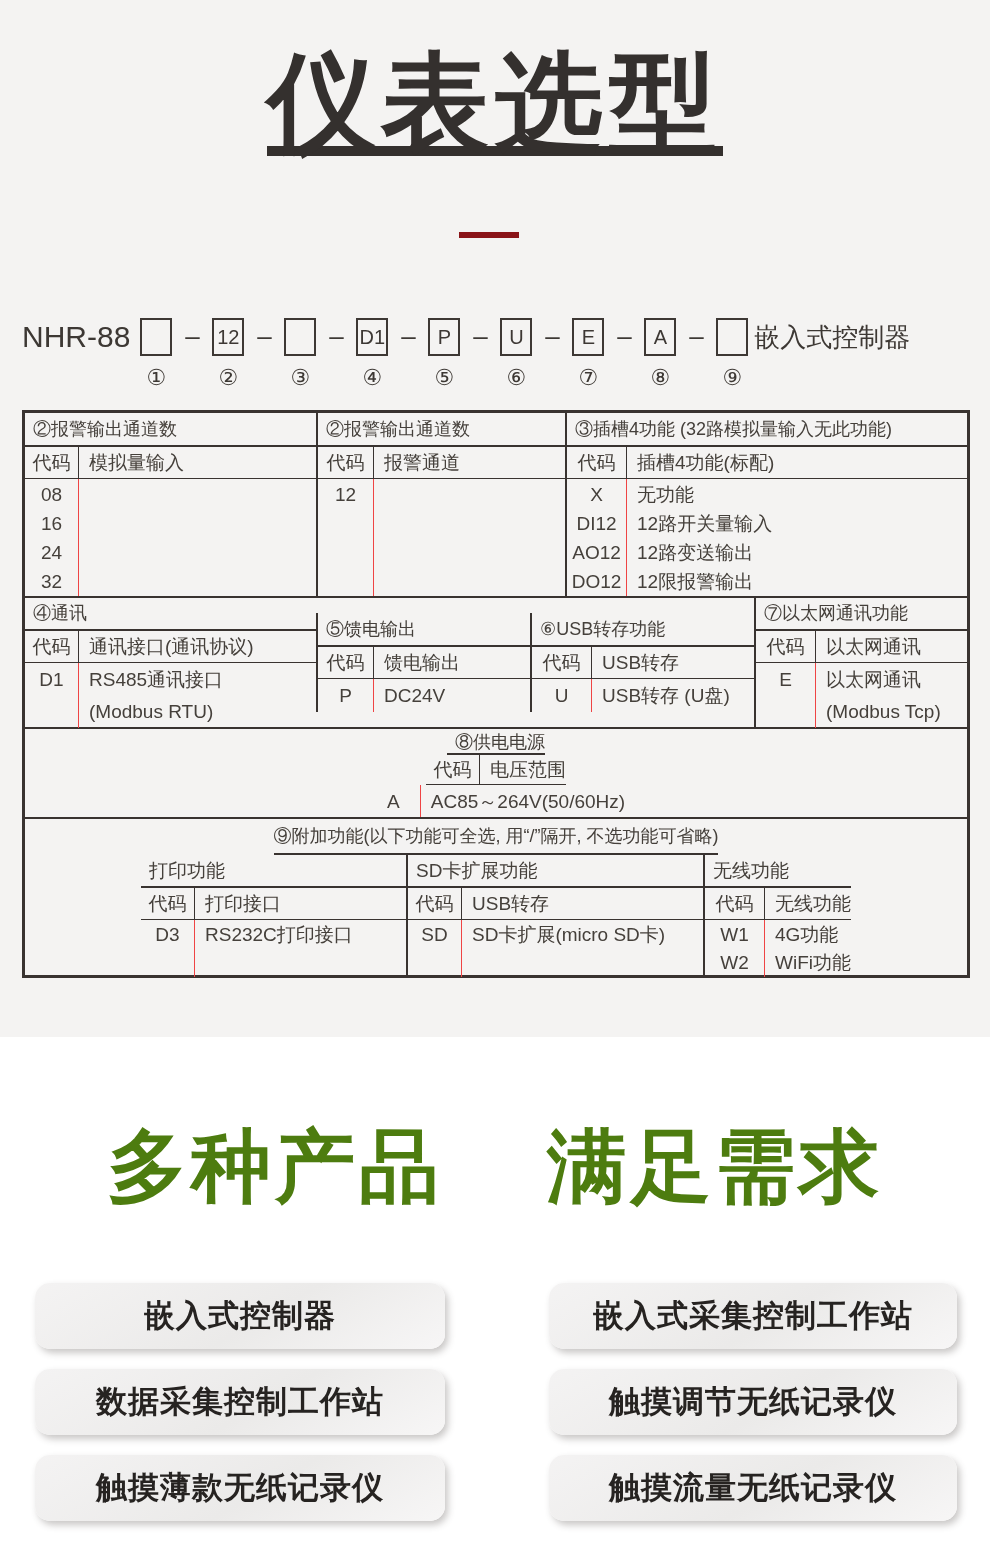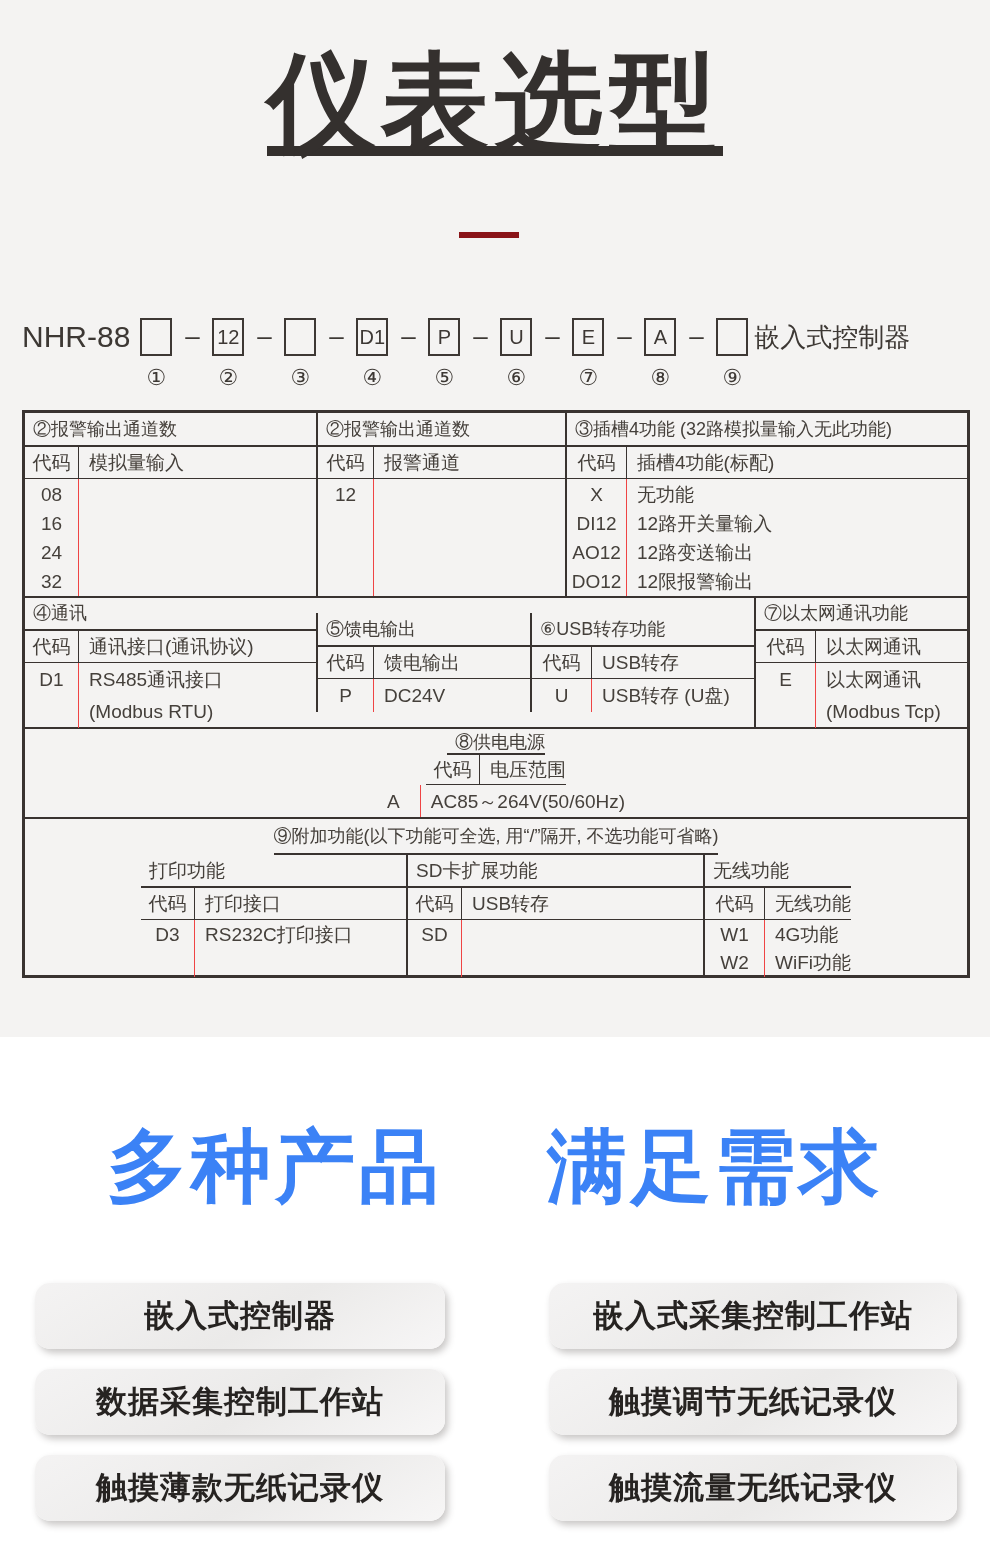--- a/index.html
+++ b/index.html
@@ -63,21 +63,21 @@
   .sub { display:flex; flex-direction:column; }
   .sub + .sub { border-left:2px solid #393330; }
   .sub .sec-title { height:33px; line-height:31px; border-bottom:2px solid #393330; font-size:19px; }
   .sub .hdr { height:32px; }
   .sub .line { line-height:28px; }
 
   
   .bottom-heading {
     position:absolute; top:1124px; left:0; width:100%;
     display:flex; justify-content:center; gap:104px;
-    font-size:80px; line-height:86px; font-weight:900; color:#3b82f6; letter-spacing:4px;
+    font-size:80px; line-height:86px; font-weight:900; color:#4d7c0f; letter-spacing:4px;
   }
   .buttons {
     position:absolute; left:35px; top:1283px; width:922px;
     display:grid; grid-template-columns:410px 408px; justify-content:space-between; row-gap:20px;
   }
   .pbtn {
     height:66px; border-radius:15px;
     background:linear-gradient(150deg,#f4f3f3 0%,#ebeae9 55%,#f7f6f6 100%);
     box-shadow:3px 4px 7px rgba(60,55,52,0.28);
     display:flex; align-items:center; justify-content:center;
@@ -304,20 +304,23 @@
 
       <div class="sub" style="width:297px">
         <div class="sec-title">SD卡扩展功能</div>
         <div class="hdr">
           <div class="hdr-code" style="width:54px">代码</div>
           <div class="hdr-desc">USB转存</div>
         </div>
         <div class="data">
           <div class="codes" style="width:54px">
             <div class="line">SD</div>
+          </div>
+          <div class="descs">
+            <div class="line">SD卡扩展(micro SD卡)</div>
           </div>
         </div>
       </div>
 
       <div class="sub" style="flex:1">
         <div class="sec-title">无线功能</div>
         <div class="hdr">
           <div class="hdr-code" style="width:60px">代码</div>
           <div class="hdr-desc">无线功能</div>
         </div>

